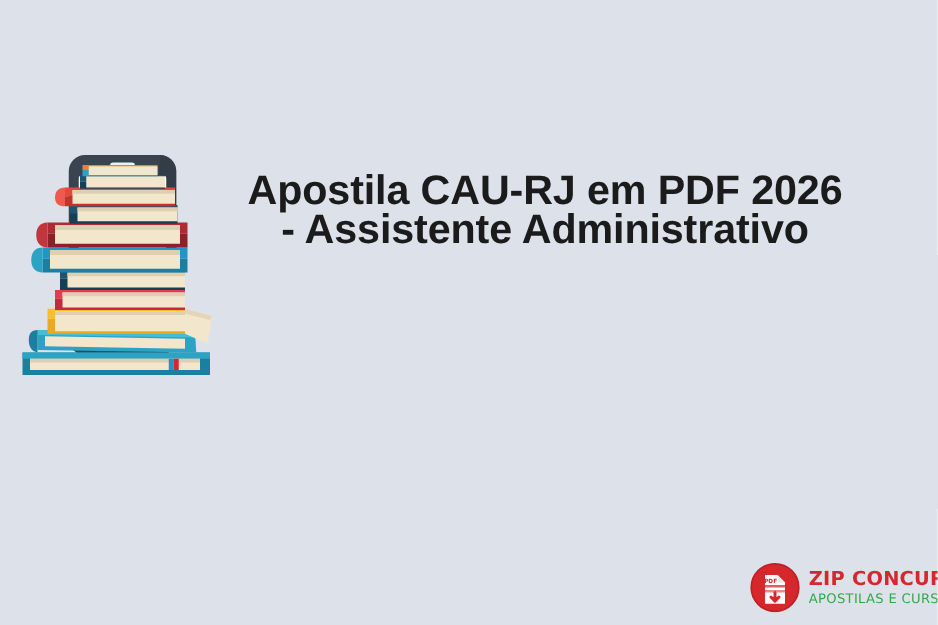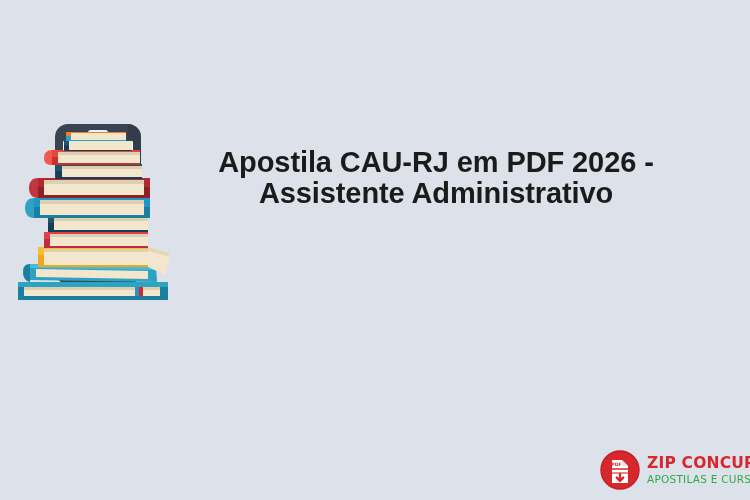--- a/index.html
+++ b/index.html
@@ -35,24 +35,24 @@
 
   
   #title-block {
     position: absolute;
     left: 190px;
     top: 136px;
     width: 492px;
     text-align: center;
   }
   #product-title {
-    margin: 11px;
+    margin: 0;
     font-family: "Liberation Sans", sans-serif;
     font-weight: bold;
-    font-size: 29px;
+    font-size: 33px;
     line-height: 31px;
     color: #1b1b1b;
     letter-spacing: -0.1px;
     text-align: center;
   }
 
   
   #logo {
     position: absolute;
     left: 600px;

